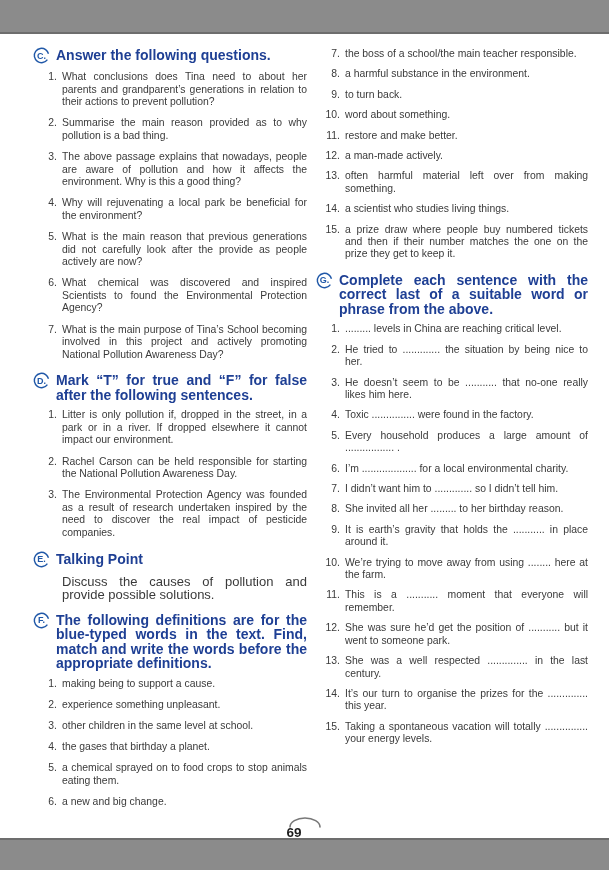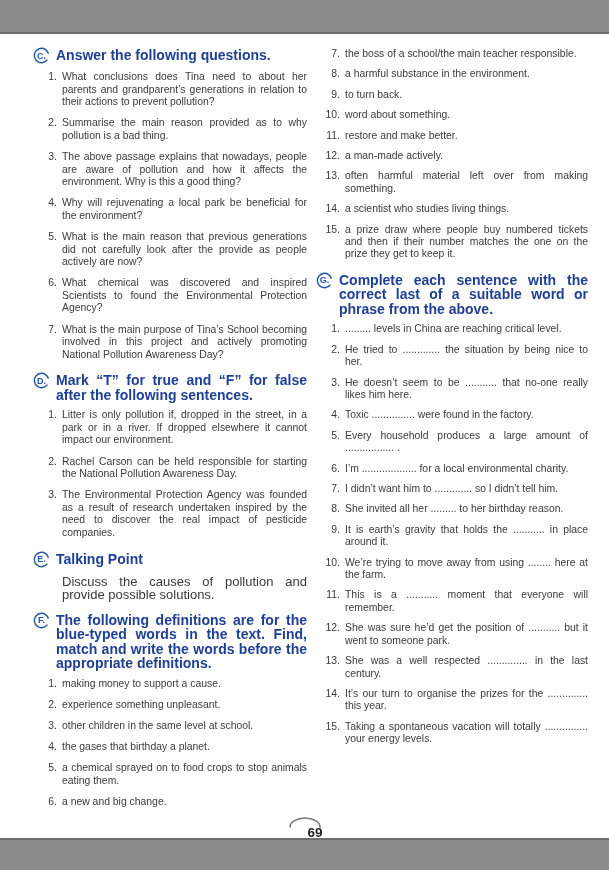--- a/index.html
+++ b/index.html
@@ -39,21 +39,21 @@
   .item .txt { flex: 1; text-align: justify; }
   .col-right .item { margin-bottom: 8px; line-height: 12.4px; }
   .talk-body {
     margin: 1px 0 0 29px; font-size: 13px; line-height: 13px;
     color: #3a3a3a; text-align: justify;
   }
   .cont { margin-bottom: 12px; }
 
   .page-no {
     position: absolute; left: 50%; bottom: 31px; transform: translateX(-50%);
-    text-align: right; line-height: 1;
+    text-align: left; line-height: 1;
   }
   .page-no svg { display: block; margin: 0 auto -2px auto; }
   .page-no .num {
     font-size: 13.5px; font-weight: bold; color: #1c1c1c;
     font-family: "Liberation Sans", sans-serif;
   }
 </style>
 </head>
 <body>
 
@@ -149,21 +149,21 @@
         <svg width="17" height="17" viewBox="0 0 18 18">
             <circle cx="9" cy="9" r="7.6" fill="none" stroke="#2058a8" stroke-width="1.5" stroke-dasharray="41 7" transform="rotate(35 9 9)"></circle>
           </svg>
         <span class="ltr">F.</span>
       </span>
       <h2 class="sec-title">The following definitions are for the blue-typed words in the text. Find, match and write the words before the appropriate definitions.</h2>
     </div>
     <ol class="items">
       <li class="item">
           <span class="num">1.</span>
-          <span class="txt">making money to support a cause.</span>
+          <span class="txt">making being to support a cause.</span>
         </li>
       <li class="item">
           <span class="num">2.</span>
           <span class="txt">experience something unpleasant.</span>
         </li>
       <li class="item">
           <span class="num">3.</span>
           <span class="txt">other children in the same level at school.</span>
         </li>
       <li class="item">

